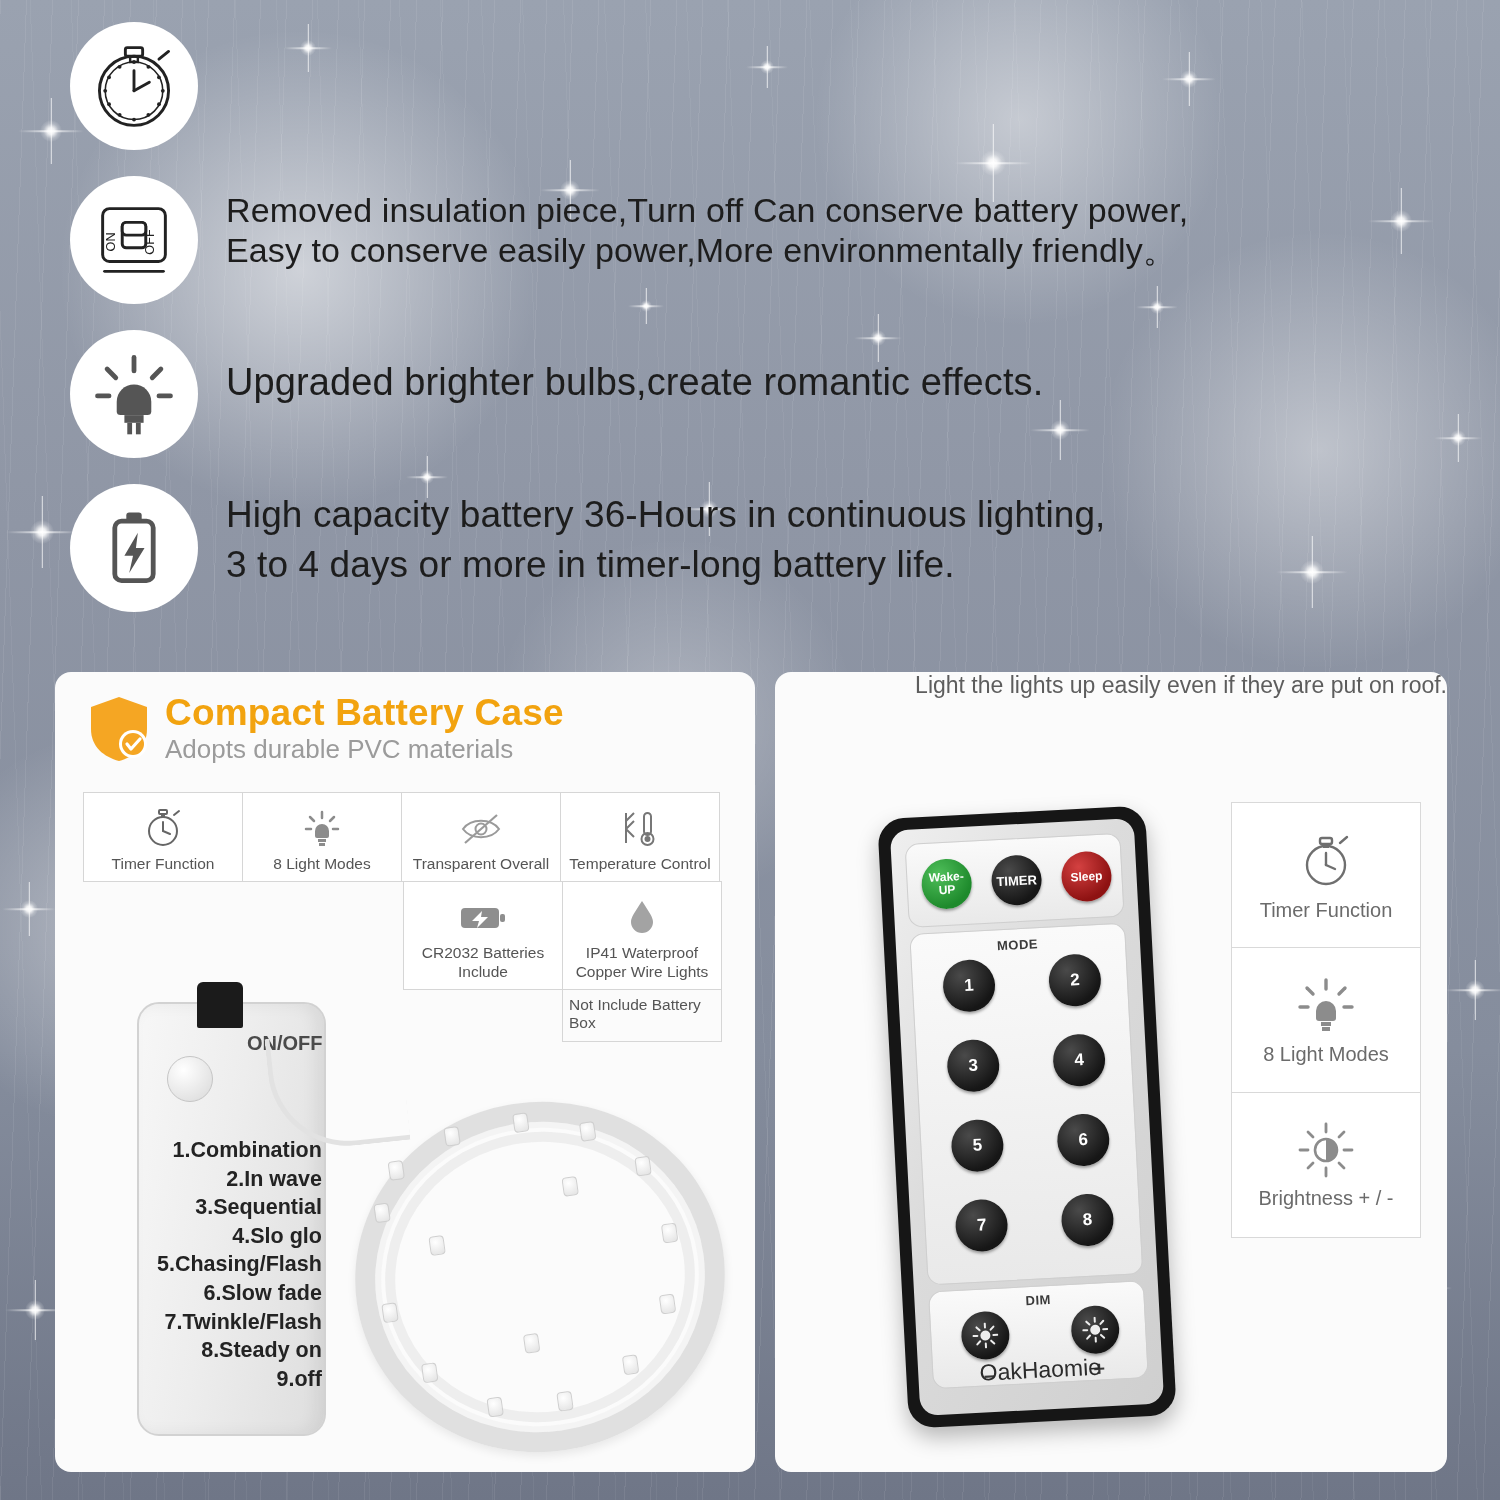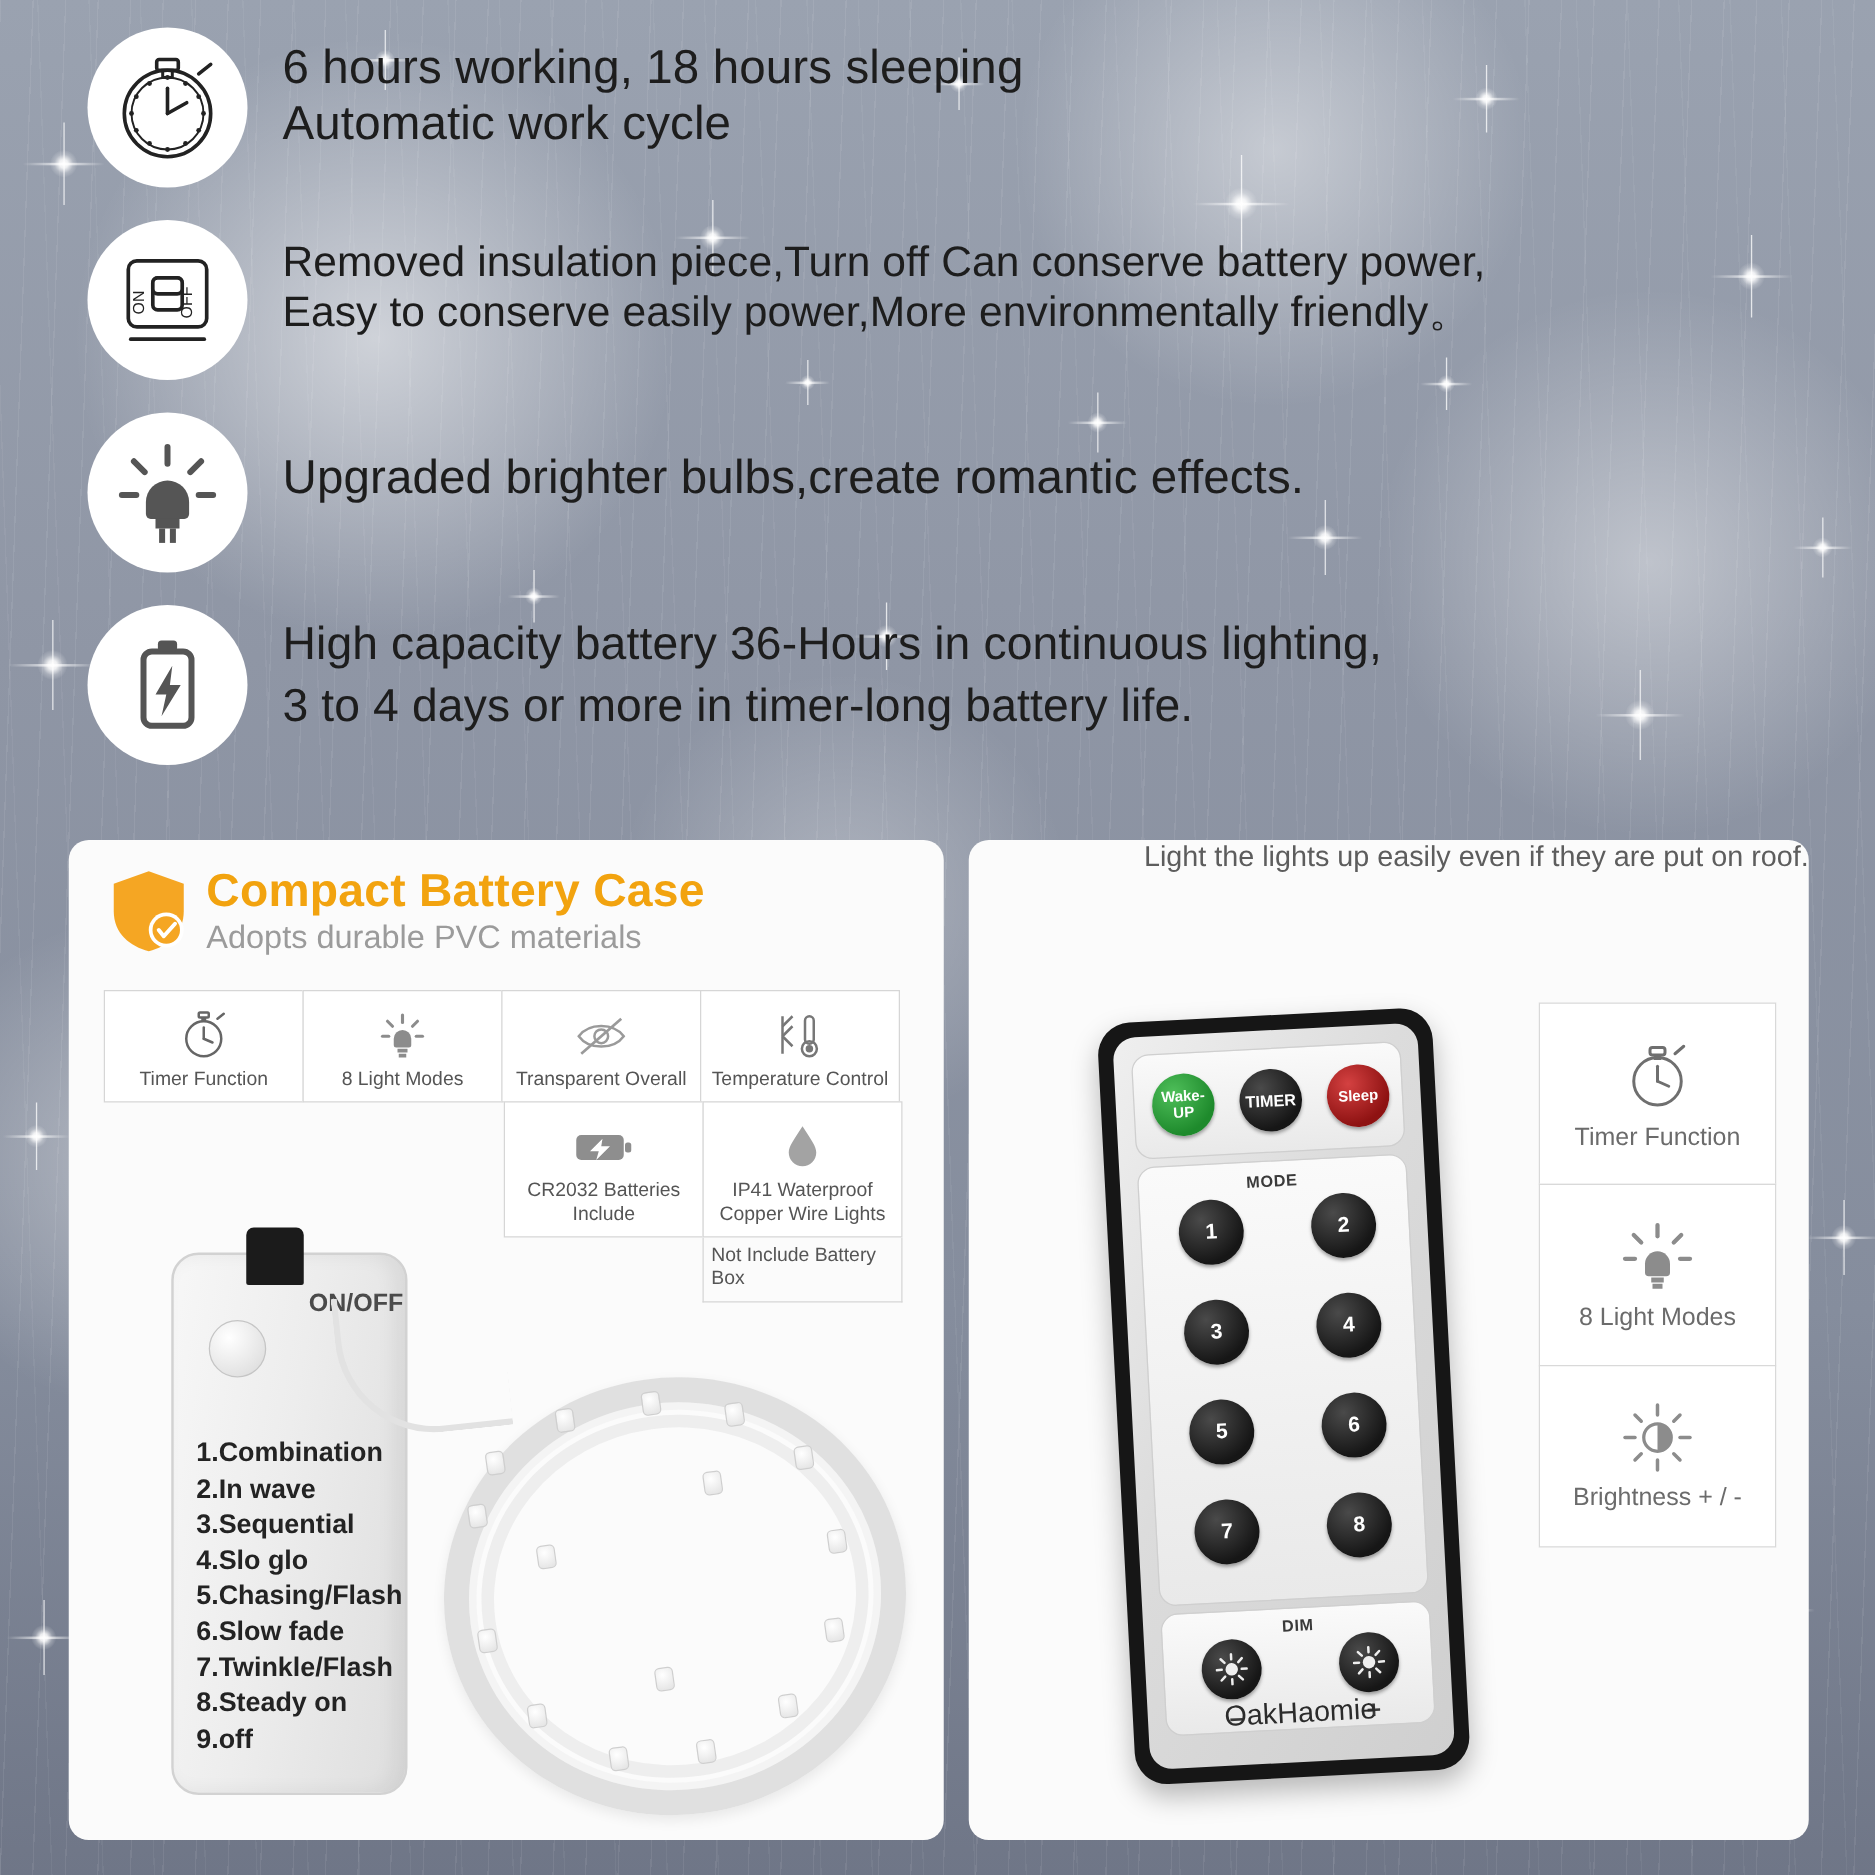--- a/index.html
+++ b/index.html
@@ -206,25 +206,26 @@
   .bc-btn {
     position: absolute;
     left: 28px; top: 52px;
     width: 44px; height: 44px;
     border-radius: 50%;
     background: radial-gradient(circle at 35% 30%, #ffffff, #d8d8d8);
     border: 1px solid #c5c5c5;
   }
   .bc-modes {
     position: absolute;
-    left: 18px; top: 144px;
+    left: 18px; top: 132px;
     font-size: 21.5px;
     font-weight: bold;
     color: #232323;
     line-height: 1.33;
+    text-align: right;
   }
   .wire-coil {
     position: absolute;
     left: 300px; top: 430px;
     width: 330px; height: 310px;
     border: 20px solid rgba(222,222,222,.95);
     border-radius: 50%;
     box-shadow: 0 0 0 6px rgba(240,240,240,.6) inset, 0 4px 10px rgba(0,0,0,.08);
     transform: rotate(-8deg);
   }
@@ -361,24 +362,20 @@
         <circle cx="76" cy="69" r="2" fill="#222"></circle>
           <circle cx="65" cy="80" r="2" fill="#222"></circle>
         <circle cx="50" cy="85" r="2" fill="#222"></circle>
           <circle cx="35" cy="80" r="2" fill="#222"></circle>
         <circle cx="24" cy="69" r="2" fill="#222"></circle>
           <circle cx="20" cy="55" r="2" fill="#222"></circle>
         <circle cx="24" cy="41" r="2" fill="#222"></circle>
           <circle cx="35" cy="30" r="2" fill="#222"></circle>
         <line x1="76" y1="22" x2="86" y2="14" stroke="#222" stroke-width="3" stroke-linecap="round"></line>
       </svg>
-    </div>
-    <div class="feat-text">
-      <div>6 hours working, 18 hours sleeping</div>
-      <div>Automatic work cycle</div>
     </div>
   </div>
 
   <div class="feature-row r2">
     <div class="feat-icon">
       <svg width="98" height="98" viewBox="0 0 100 100">
         <rect x="18" y="18" width="64" height="54" rx="7" fill="none" stroke="#222" stroke-width="3"></rect>
         <rect x="38" y="32" width="24" height="26" rx="4" fill="none" stroke="#222" stroke-width="3"></rect>
         <rect x="38" y="32" width="24" height="13" rx="4" fill="#fff" stroke="#222" stroke-width="3"></rect>
         <text x="31" y="52" font-size="13" font-family="Liberation Sans, sans-serif" fill="#222" transform="rotate(-90 31 52)" text-anchor="middle">ON</text>

